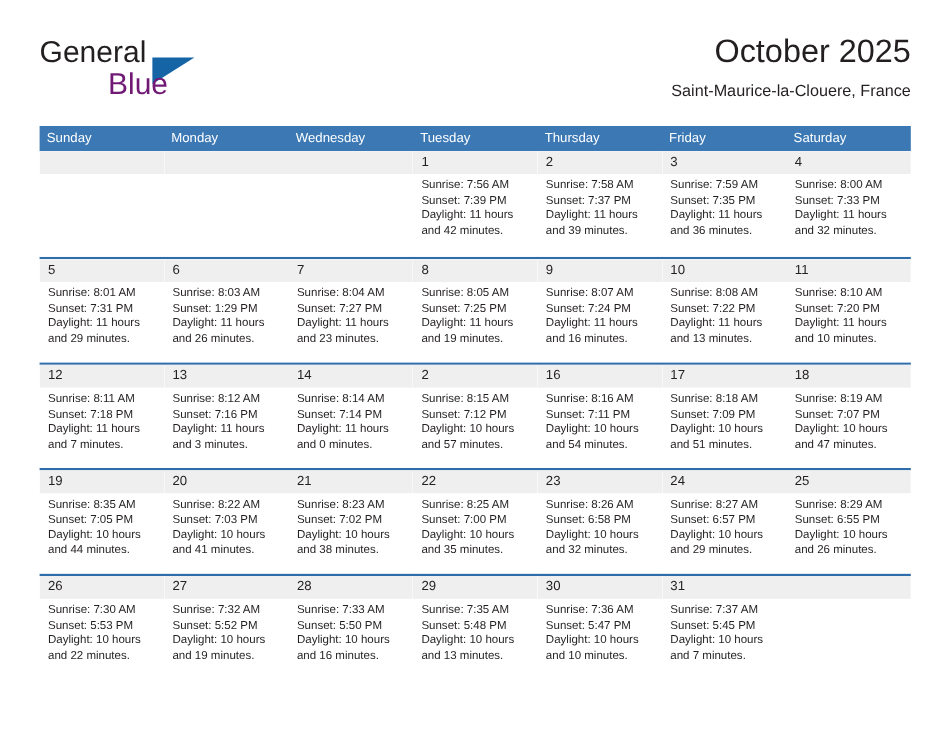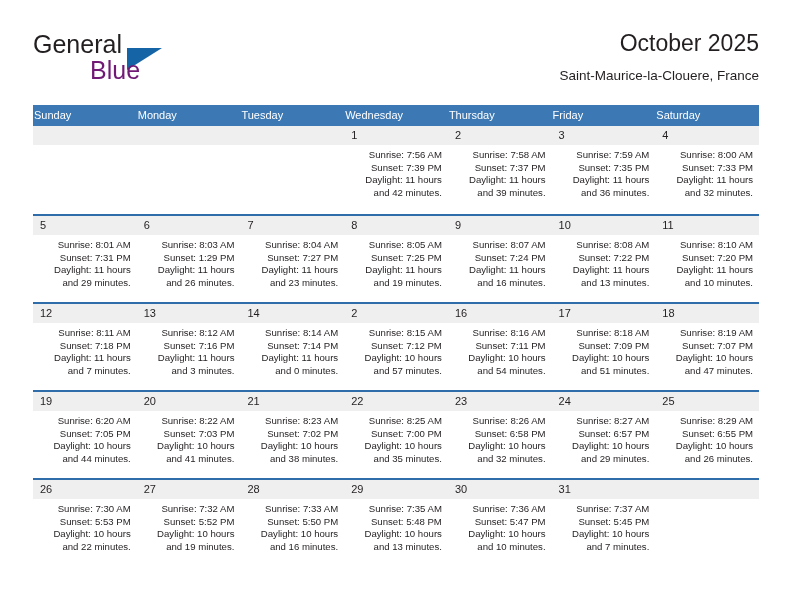--- a/index.html
+++ b/index.html
@@ -65,21 +65,21 @@
     border-bottom: 22px solid transparent;
   }
 
   .title-block {
     position: absolute;
     right: 0;
     top: 0;
     text-align: right;
   }
   .cal-title {
-    font-size: 23px;
+    font-size: 27px;
     line-height: 34px;
     color: #231f20;
     font-weight: normal;
     margin: 0;
     font-family: "Liberation Sans", sans-serif;
     text-align: right;
   }
   .cal-subtitle {
     font-size: 13.5px;
     line-height: 20px;
@@ -99,21 +99,21 @@
   .dow-row {
     display: flex;
     background: #3b78b4;
     height: 21px;
   }
   .dow-cell {
     flex: 1 1 0;
     color: #ffffff;
     font-size: 11px;
     line-height: 21px;
-    padding-left: 1px;
+    padding-left: 6px;
     box-sizing: border-box;
     font-family: "Liberation Sans", sans-serif;
     white-space: nowrap;
     overflow: hidden;
   }
 
   .week {
     border-top: 2px solid #2e6da9;
     display: flex;
     height: 88px;
@@ -144,21 +144,20 @@
   .day-cell.empty .day-number-band {
     background: #efefef;
   }
 
   .day-info {
     padding: 4px 6px 0 7px;
     font-size: 9.6px;
     line-height: 12.6px;
     color: #231f20;
     font-family: "Liberation Sans", sans-serif;
-    text-align: right;
   }
   .day-info div {
     white-space: nowrap;
   }
 </style>
 </head>
 <body>
 
 <div class="page">
 
@@ -174,22 +173,22 @@
       <h1 class="cal-title">October 2025</h1>
       <p class="cal-subtitle">Saint-Maurice-la-Clouere, France</p>
     </div>
 
   </div>
 
   <div class="calendar">
     <div class="dow-row" id="dow-row">
         <div class="dow-cell">Sunday</div>
         <div class="dow-cell">Monday</div>
+        <div class="dow-cell">Wednesday</div>
         <div class="dow-cell">Tuesday</div>
-        <div class="dow-cell">Wednesday</div>
         <div class="dow-cell">Thursday</div>
         <div class="dow-cell">Friday</div>
         <div class="dow-cell">Saturday</div>
       </div>
     <div id="weeks-container">
         <div class="week first">
           <div class="day-cell empty">
             <div class="day-number-band"></div>
           </div>
           <div class="day-cell empty">
@@ -362,21 +361,21 @@
               <div>Sunset: 7:07 PM</div>
               <div>Daylight: 10 hours</div>
               <div>and 47 minutes.</div>
             </div>
           </div>
         </div>
         <div class="week">
           <div class="day-cell">
             <div class="day-number-band">19</div>
             <div class="day-info">
-              <div>Sunrise: 6:20 AM</div>
+              <div>Sunrise: 8:35 AM</div>
               <div>Sunset: 7:05 PM</div>
               <div>Daylight: 10 hours</div>
               <div>and 44 minutes.</div>
             </div>
           </div>
           <div class="day-cell">
             <div class="day-number-band">20</div>
             <div class="day-info">
               <div>Sunrise: 8:22 AM</div>
               <div>Sunset: 7:03 PM</div>

